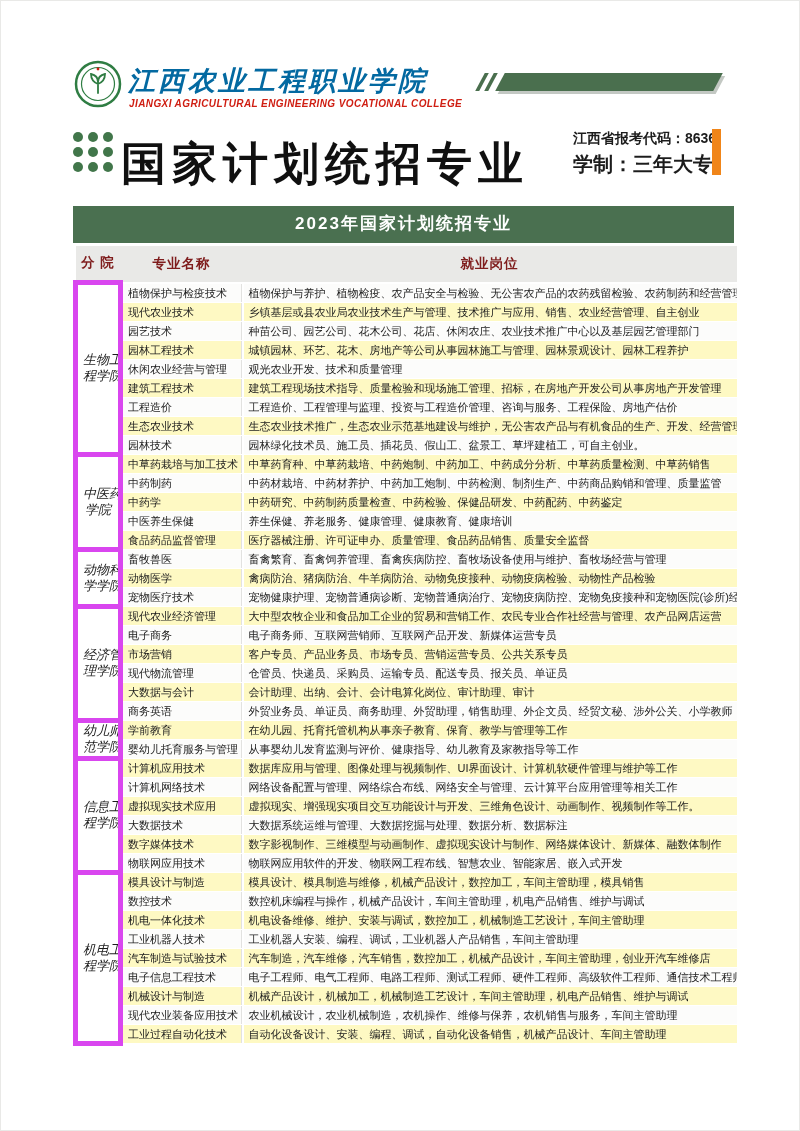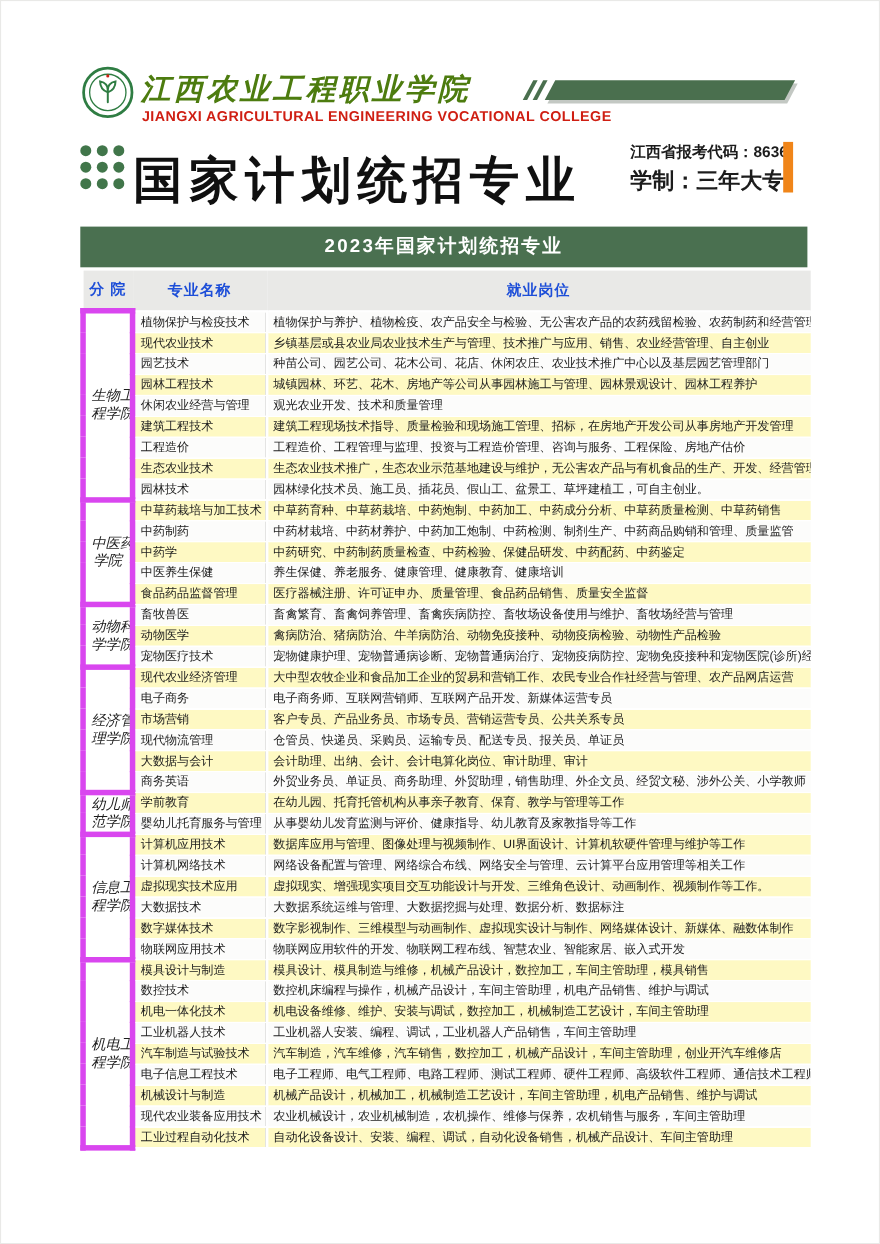--- a/index.html
+++ b/index.html
@@ -5,25 +5,25 @@
   html,body{margin:0;padding:0;background:#fff;}
   .page{
     position:relative;width:800px;height:1131px;margin:0 auto;
     background:#ffffff;box-sizing:border-box;border:1px solid #e9e9e7;
     font-family:"Liberation Sans","DejaVu Sans",sans-serif;overflow:hidden;
   }
   
   .emblem{position:absolute;left:73px;top:59px;width:48px;height:48px;}
   .school-cn{
     position:absolute;left:127px;top:62px;font-size:27px;font-weight:900;
-    font-style:italic;color:#4d7c0f;letter-spacing:3px;white-space:nowrap;
+    font-style:italic;color:#0369a1;letter-spacing:3px;white-space:nowrap;
   }
   .school-en{
-    position:absolute;left:128px;top:97px;font-size:13px;font-weight:600;
-    color:#cf1e12;letter-spacing:0.4px;white-space:nowrap;
+    position:absolute;left:128px;top:97px;font-size:10px;font-weight:600;
+    color:#cf1e12;letter-spacing:0.4px;white-space:nowrap;font-style:italic;
   }
   .band-stripe{
     position:absolute;top:72px;width:4px;height:18px;background:#4a6f4e;
     transform:skewX(-28deg);
   }
   .green-band{
     position:absolute;left:499px;top:72px;width:218px;height:18px;
     background:#4a6f4e;transform:skewX(-28deg);
     box-shadow:4px 3px 0 #c3c8c3;
   }
@@ -42,21 +42,21 @@
   .admission-duration{font-size:20px;font-weight:700;color:#1c1c1c;margin-top:3px;white-space:nowrap;}
   .orange-bar{position:absolute;left:711px;top:128px;width:9px;height:46px;background:#f08519;}
   
   .table-area{position:absolute;left:72px;top:205px;width:661px;}
   .table-title{
     height:37px;line-height:36px;background:#4a7050;color:#ffffff;
     text-align:center;font-size:17px;font-weight:700;letter-spacing:2px;
   }
   table.majors{border-collapse:collapse;table-layout:fixed;width:661px;margin-top:3px;}
   table.majors th{
-    height:32px;background:#e9e9e7;font-size:13.5px;font-weight:700;color:#1d4ed8;
+    height:32px;background:#e9e9e7;font-size:13.5px;font-weight:700;color:#7f1d1d;
     text-align:center;letter-spacing:1px;border-bottom:2px solid #fff;
   }
   table.majors td{
     font-size:11px;color:#1c1c1c;line-height:18px;height:18px;padding:0 5px;
     white-space:nowrap;overflow:hidden;
   }
   tr.shade .td-major,tr.shade .td-jobs{background:#fef9c3;border-top:1px solid #fff;border-bottom:1px solid #fff;}
   tr.plain .td-major,tr.plain .td-jobs{background:#fcfcfb;}
   .td-college{
     background:#ffffff;border:5px solid #d946ef;text-align:center;

